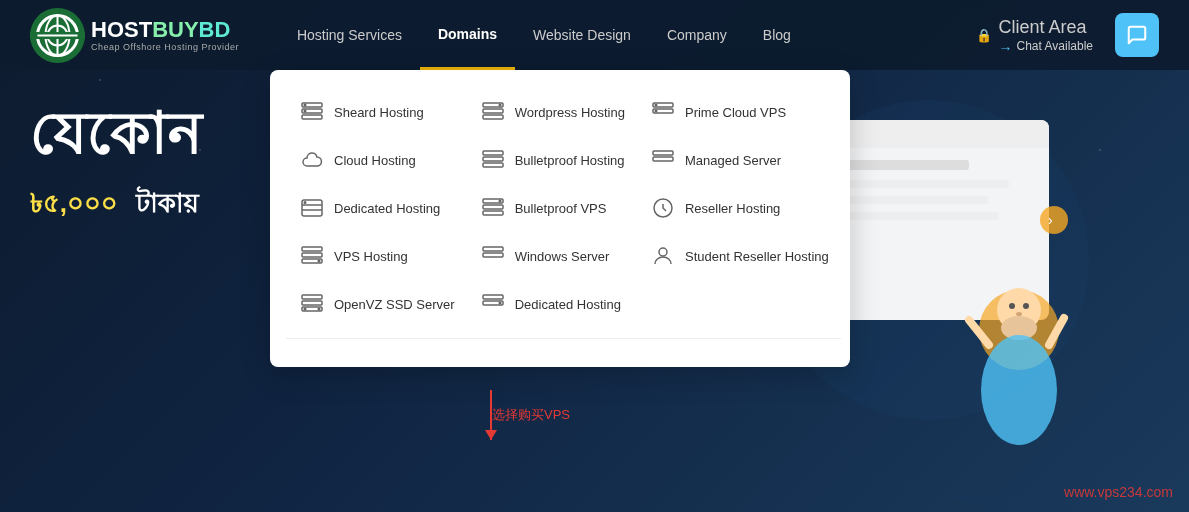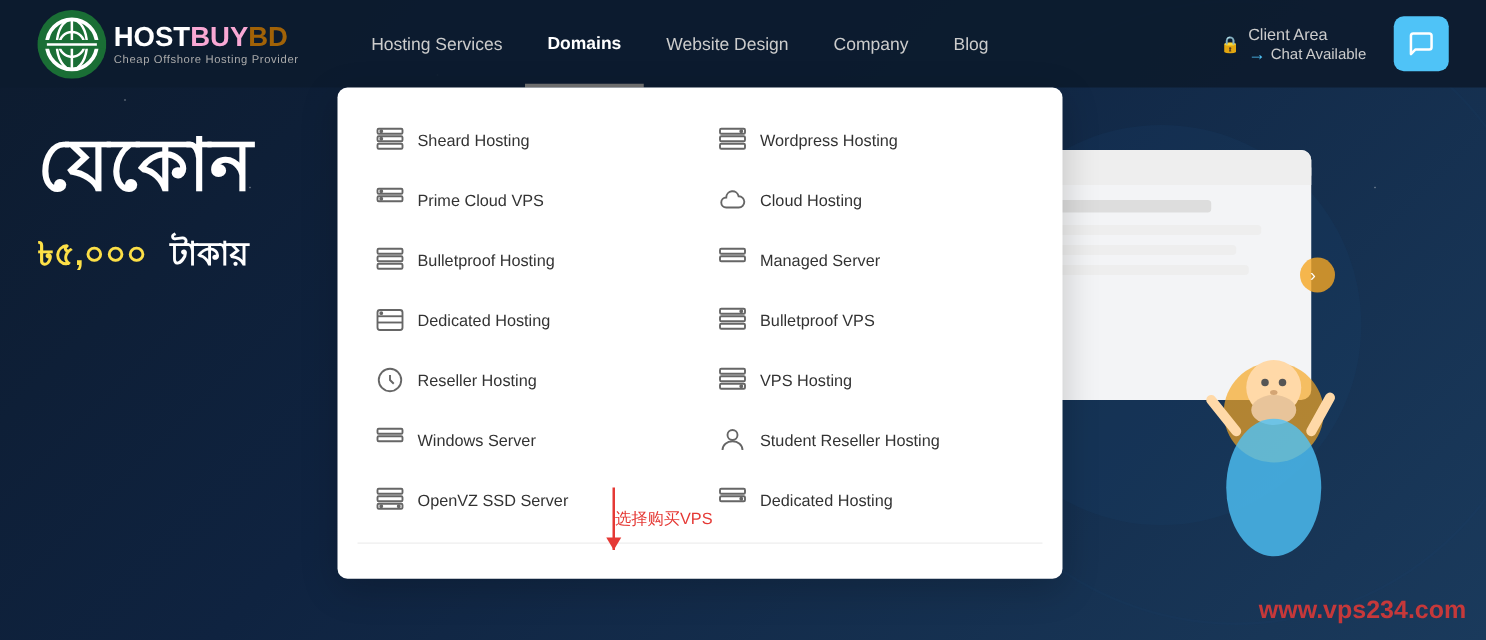--- a/index.html
+++ b/index.html
@@ -65,22 +65,22 @@
     }
 
     .logo-text {
       font-size: 22px;
       font-weight: 900;
       color: #fff;
       line-height: 1.1;
     }
 
     .logo-text span.host { color: #fff; }
-    .logo-text span.buy { color: #f9a8d4; }
-    .logo-text span.bd { color: #a16207; }
+    .logo-text span.buy { color: #86efac; }
+    .logo-text span.bd { color: #5eead4; }
 
     .logo-tagline {
       font-size: 9px;
       color: #aaa;
       letter-spacing: 0.5px;
     }
 
     .nav-links {
       display: flex;
       align-items: center;
@@ -97,21 +97,21 @@
       font-size: 14px;
       font-weight: 500;
       cursor: pointer;
       text-decoration: none;
       position: relative;
       white-space: nowrap;
     }
     .nav-item.active {
       color: #fff;
       font-weight: 700;
-      border-bottom: 3px solid #737373;
+      border-bottom: 3px solid #eab308;
     }
 
     .nav-item.domains {
       color: #fff;
       font-weight: 700;
     }
 
     .nav-right {
       display: flex;
       align-items: center;
@@ -167,21 +167,21 @@
       position: absolute;
       top: 70px;
       left: 270px;
       width: 580px;
       background: #fff;
       border-radius: 8px;
       box-shadow: 0 8px 30px rgba(0,0,0,0.2);
       z-index: 200;
       padding: 20px 16px;
       display: grid;
-      grid-template-columns: 1fr 1fr;
+      grid-template-columns: 1fr 1fr 1fr;
       gap: 4px 0;
     }
 
     .dropdown-item {
       display: flex;
       align-items: center;
       gap: 8px;
       padding: 8px 12px;
       font-size: 13px;
       color: #333;
@@ -270,22 +270,22 @@
       border-right: 6px solid transparent;
       border-top: 10px solid #e53935;
     }
 
     
     .watermark {
       position: absolute;
       bottom: 12px;
       right: 16px;
       color: #e53935;
-      font-size: 20px;
-      font-weight: bold;
+      font-size: 14px;
+      font-weight: normal;
       z-index: 500;
       opacity: 0.85;
     }
 
     
     .hero-illustration {
       position: absolute;
       right: 80px;
       top: 80px;
       width: 400px;
@@ -371,21 +371,21 @@
     </a>
     <a class="nav-item" href="#">
       <span>Blog</span>
     </a>
   </div>
 
   <div class="nav-right">
     <div class="client-area-btn">
       <span class="lock-icon">🔒</span>
       <div class="chat-area">
-        <span style="font-size:13px; color:#ccc;">Client Area</span>
+        <span style="font-size:18px; color:#ccc;">Client Area</span>
         <div class="chat-available">
           <span class="chat-arrow">→</span>
           <span>Chat Available</span>
         </div>
       </div>
     </div>
     <div class="chat-btn">
       <svg width="22" height="22" viewBox="0 0 24 24" fill="none" stroke="#fff" stroke-width="2.2" stroke-linecap="round" stroke-linejoin="round">
         <path d="M21 15a2 2 0 0 1-2 2H7l-4 4V5a2 2 0 0 1 2-2h14a2 2 0 0 1 2 2z"></path>
       </svg>

